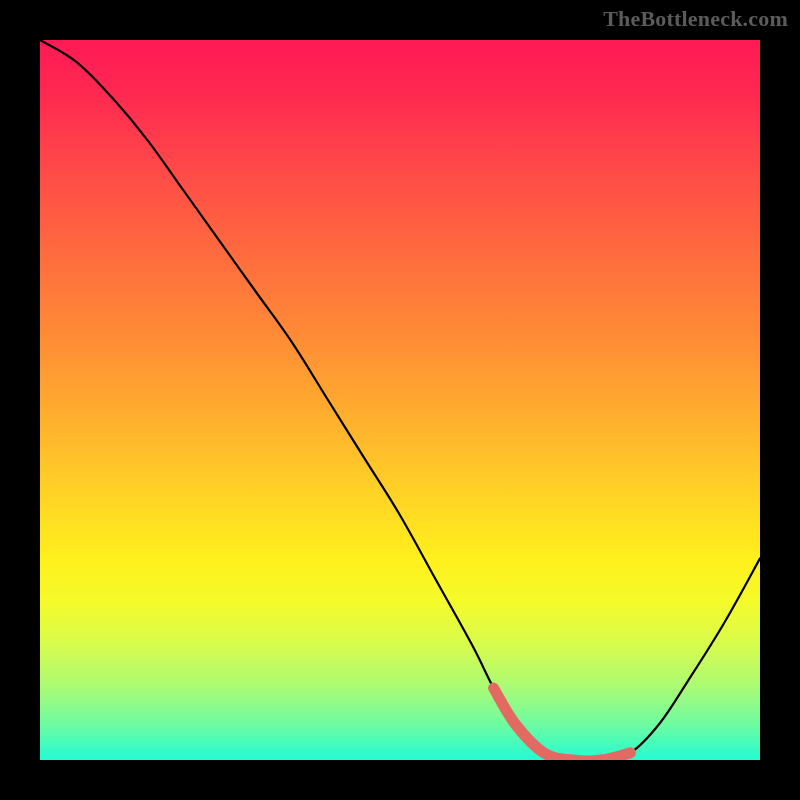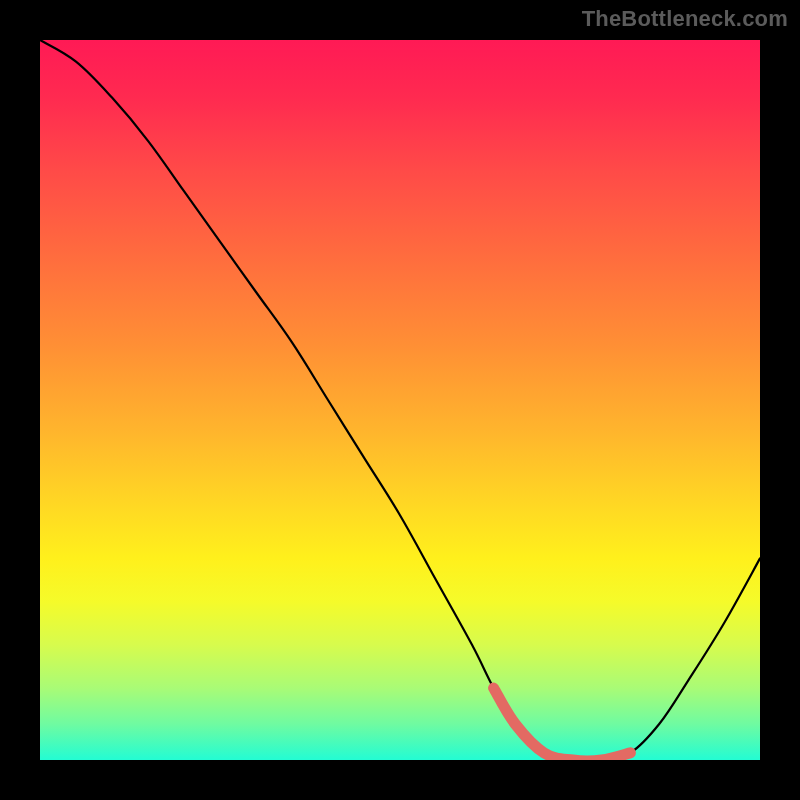--- a/index.html
+++ b/index.html
@@ -7,21 +7,21 @@
   .container {
     width: 800px;
     height: 800px;
     position: relative;
     background: #000;
   }
   .attribution {
     position: absolute;
     top: 6px;
     right: 12px;
-    font-family: Liberation Sans, sans-serif;
+    font-family: Liberation Serif, serif;
     font-size: 22px;
     font-weight: 600;
     color: #5b5b5b;
     letter-spacing: 0.2px;
     z-index: 5;
   }
   .plot-area {
     position: absolute;
     left: 40px;
     top: 40px;

